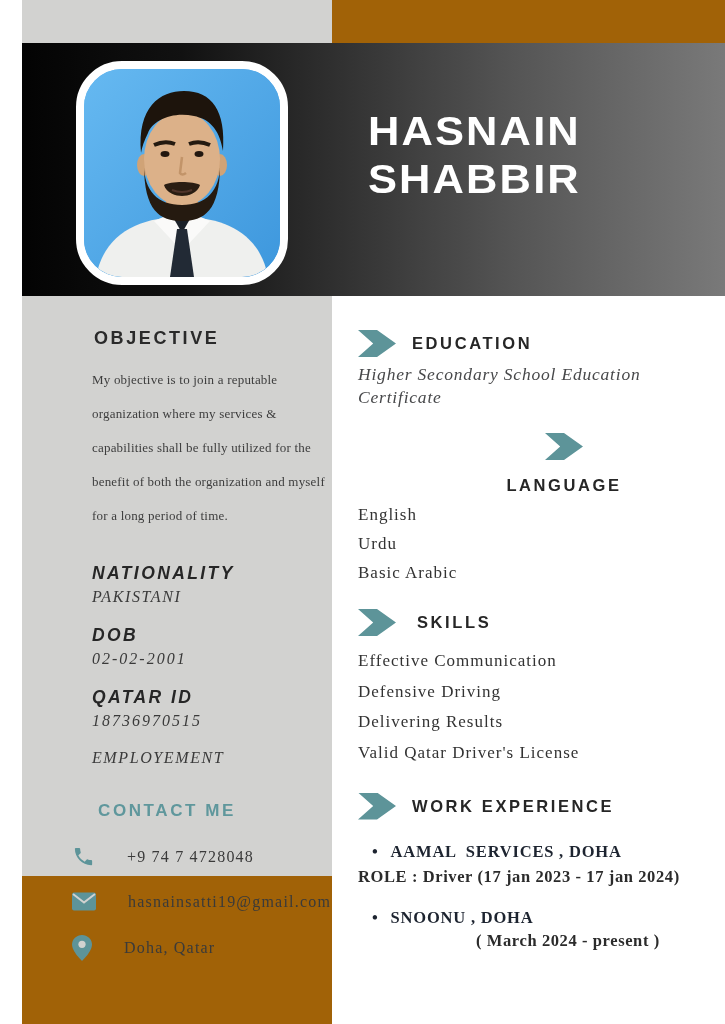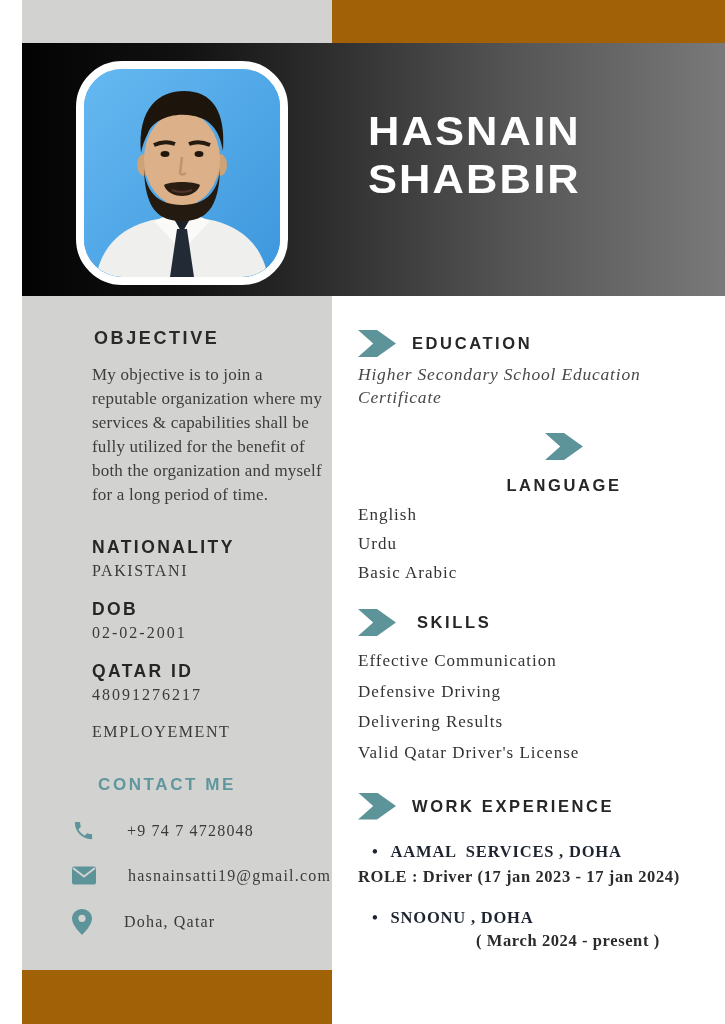--- a/index.html
+++ b/index.html
@@ -2,21 +2,21 @@
 <html><head>
 <meta charset="utf-8">
 <style>
   html,body{margin:0;padding:0;}
   body{background:#ffffff;}
   .page{position:relative;width:725px;height:1024px;background:#a16207;overflow:hidden;
         font-family:"Liberation Serif", serif;margin-left:22px;}
 
   
   .top-strip{position:absolute;left:0;top:0;width:310px;height:43px;background:#d2d2d0;}
-  .left-panel{position:absolute;left:0;top:296px;width:310px;height:674px;background:#d2d2d0;
+  .left-panel{position:absolute;left:0;top:296px;width:310px;height:580px;background:#d2d2d0;
               box-sizing:border-box;padding:26px 12px 0 70px;}
 
   
   .header{position:absolute;left:0;top:43px;width:725px;height:253px;
           background:linear-gradient(90deg,#030303 0%,#111111 22%,#2e2e2e 42%,#555555 68%,#7d7d7d 100%);}
   .name-block{position:absolute;left:346px;top:64px;color:#ffffff;
               font-family:"Liberation Sans", sans-serif;font-weight:bold;
               font-size:41px;line-height:48px;letter-spacing:2px;
               transform:scaleX(1.06);transform-origin:left top;white-space:nowrap;}
 
@@ -24,22 +24,22 @@
   .photo{position:absolute;left:54px;top:61px;width:212px;height:224px;
          border:8px solid #ffffff;border-radius:46px;box-sizing:border-box;
          background:linear-gradient(135deg,#63b7f0 0%,#4aa3e6 55%,#3d97dd 100%);
          overflow:hidden;}
   .photo svg{display:block;width:100%;height:100%;}
 
   
   .h-sans{font-family:"Liberation Sans", sans-serif;font-weight:bold;color:#2a2a2a;
           font-size:17px;letter-spacing:2.6px;}
   .obj-title{margin:6px 0 14px 2px;font-size:18px;}
-  .obj-body{width:238px;font-size:17px;line-height:24px;color:#3d3d3d;letter-spacing:0.2px;}
-  .field{margin-top:19px;}
+  .obj-body{width:238px;font-size:13px;line-height:34px;color:#3d3d3d;letter-spacing:0.2px;}
+  .field{margin-top:19px;font-style:italic;}
   .field-label{font-family:"Liberation Sans", sans-serif;font-weight:bold;color:#262626;
                font-size:17.5px;letter-spacing:2.4px;margin-bottom:4px;}
   .field-value{font-size:16px;color:#3a3a3a;letter-spacing:1.6px;}
   .contact-title{color:#5f979c;font-size:17px;margin:34px 0 6px 6px;}
   .contact-row{display:flex;align-items:center;gap:32px;margin-top:24px;margin-left:-20px;}
   .contact-row svg{flex:0 0 auto;}
   .contact-text{font-size:16px;color:#3a3a3a;letter-spacing:1.2px;}
 
   
   .right-panel{position:absolute;left:310px;top:296px;width:458px;height:728px;background:#ffffff;
@@ -128,21 +128,21 @@
     <div class="field" style="margin-top:30px;">
       <div class="field-label">NATIONALITY</div>
       <div class="field-value">PAKISTANI</div>
     </div>
     <div class="field">
       <div class="field-label">DOB</div>
       <div class="field-value" style="letter-spacing:2px;">02-02-2001</div>
     </div>
     <div class="field">
       <div class="field-label">QATAR ID</div>
-      <div class="field-value" style="letter-spacing:2px;">48091276217</div>
+      <div class="field-value" style="letter-spacing:2px;">18736970515</div>
     </div>
     <div class="field">
       <div class="field-value">EMPLOYEMENT</div>
     </div>
 
     <div class="h-sans contact-title">CONTACT ME</div>
 
     <div class="contact-row">
       <svg width="23" height="23" viewBox="0 0 24 24">
         <path fill="#5d9499" d="M6.6 10.8c1.4 2.8 3.8 5.1 6.6 6.6l2.2-2.2c.3-.3.7-.4 1-.2 1.1.4 2.3.6 3.6.6.6 0 1 .4 1 1V20c0 .6-.4 1-1 1C10.6 21 3 13.4 3 4c0-.6.4-1 1-1h3.5c.6 0 1 .4 1 1 0 1.2.2 2.4.6 3.6.1.3 0 .7-.2 1l-2.3 2.2z"></path>

